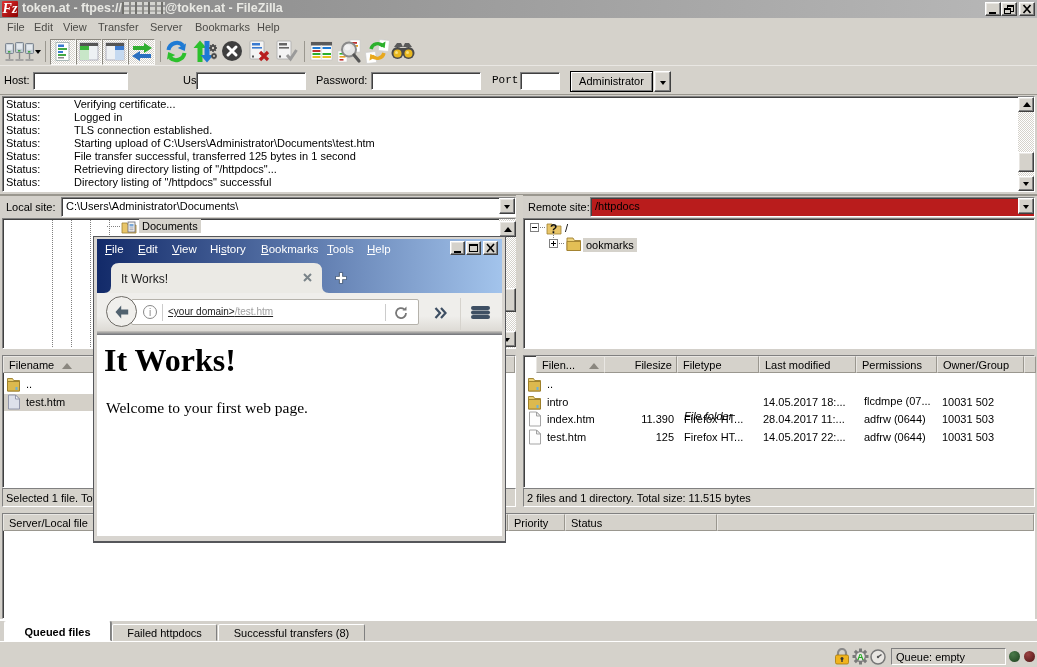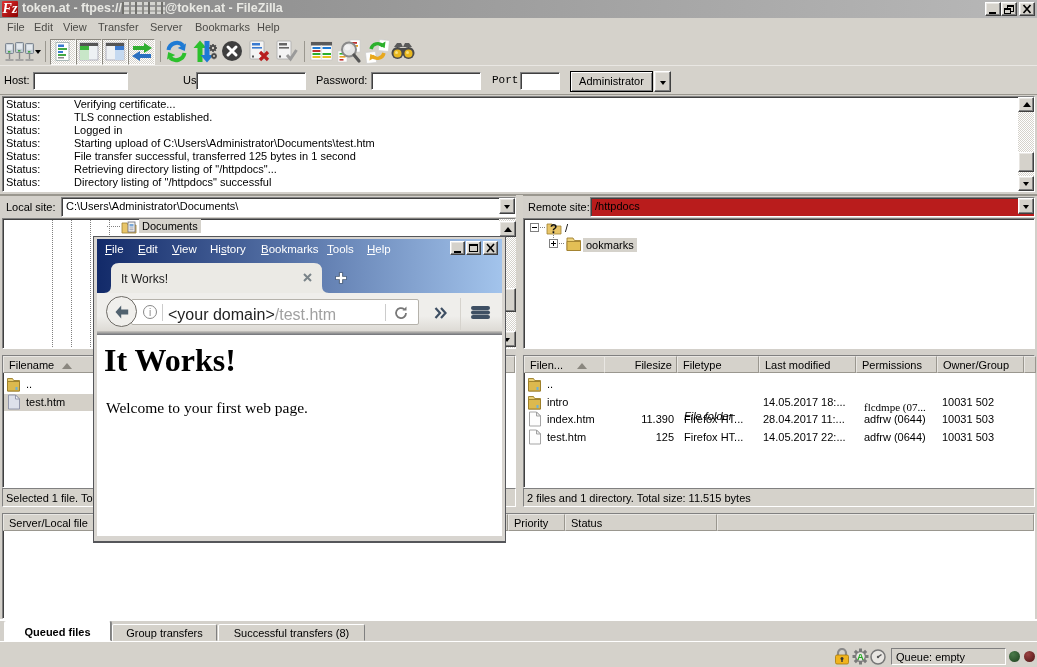--- a/index.html
+++ b/index.html
@@ -218,22 +218,22 @@
   <div class="abs sunk" style="left:520px;top:6px;width:40px;height:18px;background:#fff;"></div>
   <div class="abs" style="left:570px;top:5px;width:83px;height:21px;background:#d5d2cb;border:1px solid #000;box-shadow:inset 1px 1px 0 #fff,inset -1px -1px 0 #808080;text-align:center;padding-top:3px;">Administrator</div>
   <div class="abs btn3d" style="left:654px;top:5px;width:17px;height:21px;">
         <div class="tri-d abs" style="left:5px;top:9px;"></div>
       </div>
 </div>
 
 <div class="abs sunk" style="left:2px;top:96px;width:1033px;height:96px;background:#fff;">
   <div class="abs" style="left:1px;top:1px;line-height:13px;color:#000;">
     <div><span style="display:inline-block;width:70px;padding-left:2px;">Status:</span>Verifying certificate...</div>
+    <div><span style="display:inline-block;width:70px;padding-left:2px;">Status:</span>Logged in</div>
     <div><span style="display:inline-block;width:70px;padding-left:2px;">Status:</span>TLS connection established.</div>
-    <div><span style="display:inline-block;width:70px;padding-left:2px;">Status:</span>Logged in</div>
     <div><span style="display:inline-block;width:70px;padding-left:2px;">Status:</span>Starting upload of C:\Users\Administrator\Documents\test.htm</div>
     <div><span style="display:inline-block;width:70px;padding-left:2px;">Status:</span>File transfer successful, transferred 125 bytes in 1 second</div>
     <div><span style="display:inline-block;width:70px;padding-left:2px;">Status:</span>Retrieving directory listing of "/httpdocs"...</div>
     <div><span style="display:inline-block;width:70px;padding-left:2px;">Status:</span>Directory listing of "/httpdocs" successful</div>
   </div>
 </div>
 
 <div class="abs hatch" style="left:1018px;top:97px;width:16px;height:94px;"></div>
 <div class="abs btn3d" style="left:1018px;top:97px;width:16px;height:15px;">
       <div class="tri-u abs" style="left:4px;top:4px;"></div>
@@ -322,21 +322,21 @@
           <path d="M1.5 1 l7 0 4 4 0 10 -11 0z" fill="#dde0ea" stroke="#8a8fa5" stroke-width="0.9"></path>
           <path d="M8.5 1 l0 4 4 0z" fill="#f5f6fa" stroke="#8a8fa5" stroke-width="0.9"></path>
         </svg>
         <span class="abs" style="left:22px;top:2px;">test.htm</span>
       </div>
 </div>
 
 <div class="abs sunk1" style="left:2px;top:488px;width:514px;height:19px;background:#d5d2cb;padding:3px 0 0 3px;">Selected 1 file. Total size: 125 bytes</div>
 
 <div class="abs sunk" style="left:523px;top:355px;width:512px;height:133px;background:#fff;">
-  <div class="hcell" style="left:0px;width:88px;">Filen...<span class="abs" style="left:52px;top:6px;width:0;height:0;border-left:5px solid transparent;border-right:5px solid transparent;border-bottom:6px solid #8a877f;"></span></div>
+  <div class="hcell" style="left:12px;width:88px;">Filen...<span class="abs" style="left:52px;top:6px;width:0;height:0;border-left:5px solid transparent;border-right:5px solid transparent;border-bottom:6px solid #8a877f;"></span></div>
   <div class="hcell" style="left:80px;width:73px;text-align:right;padding-right:4px;">Filesize</div>
   <div class="hcell" style="left:153px;width:82px;">Filetype</div>
   <div class="hcell" style="left:235px;width:97px;">Last modified</div>
   <div class="hcell" style="left:332px;width:81px;">Permissions</div>
   <div class="hcell" style="left:413px;width:87px;">Owner/Group</div>
   <div class="hcell" style="left:500px;width:12px;"></div>
   <div class="abs" style="left:0;top:20px;width:510px;height:17px;">
         <svg class="abs" style="left:3px;top:0px;" width="15" height="16" viewBox="0 0 15 16">
           <path d="M1.5 2.5 l5 0 1.2 2 5.8 0 0 10.5 -12 0z" fill="#e9cf74" stroke="#9a7d28" stroke-width="0.9"></path>
           <path d="M1.5 5.5 l12 0 0 9.5 -12 0z" fill="#dcb94e" stroke="#9a7d28" stroke-width="0.9"></path>
@@ -346,21 +346,21 @@
       </div>
   <div class="abs" style="left:0;top:38px;width:510px;height:17px;">
         <svg class="abs" style="left:3px;top:0px;" width="15" height="16" viewBox="0 0 15 16">
           <path d="M1.5 2.5 l5 0 1.2 2 5.8 0 0 10.5 -12 0z" fill="#e9cf74" stroke="#9a7d28" stroke-width="0.9"></path>
           <path d="M1.5 5.5 l12 0 0 9.5 -12 0z" fill="#dcb94e" stroke="#9a7d28" stroke-width="0.9"></path>
           <rect x="9.5" y="11" width="2" height="3" fill="#6ab0d8"></rect>
         </svg>
         <span class="abs" style="left:23px;top:2px;">intro</span>
         <span class="abs" style="left:160px;top:16px;font-style:italic;">File folder</span>
         <span class="abs" style="left:239px;top:2px;">14.05.2017 18:...</span>
-        <span class="abs" style="left:340px;top:7px;font-family:Liberation Serif, serif;">flcdmpe (07...</span>
+        <span class="abs" style="left:340px;top:1px;">flcdmpe (07...</span>
         <span class="abs" style="left:418px;top:2px;">10031 502</span>
       </div>
   <div class="abs" style="left:0;top:55px;width:510px;height:17px;">
         <svg class="abs" style="left:4px;top:0px;" width="14" height="16" viewBox="0 0 14 16">
           <path d="M1.5 1 l7 0 4 4 0 10 -11 0z" fill="#fdfdfd" stroke="#9a9a9a" stroke-width="0.9"></path>
           <path d="M8.5 1 l0 4 4 0z" fill="#eee" stroke="#9a9a9a" stroke-width="0.9"></path>
         </svg>
         <span class="abs" style="left:23px;top:2px;">index.htm</span>
         <span class="abs" style="right:360px;top:2px;">11.390</span>
         <span class="abs" style="left:160px;top:2px;">Firefox HT...</span>
@@ -392,21 +392,21 @@
   <div class="hcell" style="left:168px;width:80px;">Direction</div>
   <div class="hcell" style="left:248px;width:160px;">Remote file</div>
   <div class="hcell" style="left:408px;width:97px;">Size</div>
   <div class="hcell" style="left:505px;width:57px;">Priority</div>
   <div class="hcell" style="left:562px;width:152px;">Status</div>
   <div class="hcell" style="left:714px;width:317px;"></div>
 </div>
 
 <div class="abs" style="left:0;top:619px;width:1037px;height:2px;background:#fff;"></div>
 <div class="abs" style="left:4px;top:621px;width:107px;height:20px;background:#fff;border:1px solid;border-color:#fff #808080 transparent #fff;border-radius:2px 2px 0 0;box-shadow:1px 0 0 #8a8a8a;font-weight:bold;text-align:center;padding-top:4px;">Queued files</div>
-<div class="abs" style="left:112px;top:624px;width:105px;height:17px;background:#d5d2cb;border:1px solid;border-color:#fff #808080 transparent #fff;border-radius:2px 2px 0 0;text-align:center;padding-top:2px;">Group transfers</div>
+<div class="abs" style="left:112px;top:624px;width:105px;height:17px;background:#d5d2cb;border:1px solid;border-color:#fff #808080 transparent #fff;border-radius:2px 2px 0 0;text-align:center;padding-top:2px;">Failed httpdocs</div>
 <div class="abs" style="left:218px;top:624px;width:147px;height:17px;background:#d5d2cb;border:1px solid;border-color:#fff #808080 transparent #fff;border-radius:2px 2px 0 0;text-align:center;padding-top:2px;">Successful transfers (8)</div>
 
 <div class="abs" style="left:0;top:641px;width:1037px;height:26px;background:#d5d2cb;border-top:1px solid #fff;">
   <svg class="abs" style="left:834px;top:6px;" width="16" height="17" viewBox="0 0 16 17">
     <path d="M4 8 L4 5 a4 4 0 0 1 8 0 l0 3" fill="none" stroke="#8a8a8a" stroke-width="2.2"></path>
     <rect x="1.5" y="7" width="13" height="9" rx="1.5" fill="#f0b41e" stroke="#a87808" stroke-width="0.8"></rect>
     <circle cx="8" cy="10.5" r="1.5" fill="#333"></circle>
         <rect x="7.3" y="11" width="1.4" height="3" fill="#333"></rect>
   </svg>
   <svg class="abs" style="left:852px;top:6px;" width="17" height="17" viewBox="0 0 17 17">
@@ -459,21 +459,21 @@
         </svg>
     <svg class="abs" style="left:238px;top:33px;" width="12" height="12" viewBox="0 0 12 12">
           <path d="M6 0.5 L6 11.5 M0.5 6 L11.5 6" stroke="#3e5068" stroke-width="4.2"></path>
           <path d="M6 1 L6 11 M1 6 L11 6" stroke="#fff" stroke-width="2.4"></path>
         </svg>
   </div>
   <div class="abs" style="left:3px;top:56px;width:405px;height:42px;background:linear-gradient(#efeeeb 0 55%,#d8d5cf);">
     <div class="abs" style="left:34px;top:6px;width:288px;height:26px;background:#fff;border:1px solid #b5b2ab;border-radius:2px;">
       <span class="abs" style="left:11px;top:5px;width:14px;height:14px;border:1px solid #888;border-radius:50%;color:#888;font-size:10px;text-align:center;line-height:14px;">i</span>
       <div class="abs" style="left:30px;top:4px;width:1px;height:17px;background:#ccc;"></div>
-      <span class="abs" style="left:36px;top:6px;font-size:16px;color:#222;">&lt;your domain&gt;<span style="color:#a0a0a0;">/test.htm</span></span>
+      <span class="abs" style="left:36px;top:6px;font-size:10px;color:#222;text-decoration:underline;">&lt;your domain&gt;<span style="color:#a0a0a0;">/test.htm</span></span>
       <div class="abs" style="left:253px;top:4px;width:1px;height:17px;background:#ccc;"></div>
       <svg class="abs" style="left:261px;top:5px;" width="16" height="16" viewBox="0 0 16 16">
             <path d="M13 8 a5 5 0 1 1 -1.8 -3.8" fill="none" stroke="#777" stroke-width="1.8"></path>
             <path d="M13.5 1.5 l0 4 -4 0 z" fill="#777"></path>
           </svg>
     </div>
     <div class="abs" style="left:9px;top:3px;width:31px;height:31px;border-radius:50%;background:#f0efec;border:1.5px solid #6e6b66;">
       <svg class="abs" style="left:7px;top:7px;" width="16" height="16" viewBox="0 0 16 16">
             <path d="M7.2 1.5 L1.5 8 l5.7 6.5 0 -3.9 7 0 0 -5.2 -7 0 z" fill="#51626f"></path>
           </svg>

